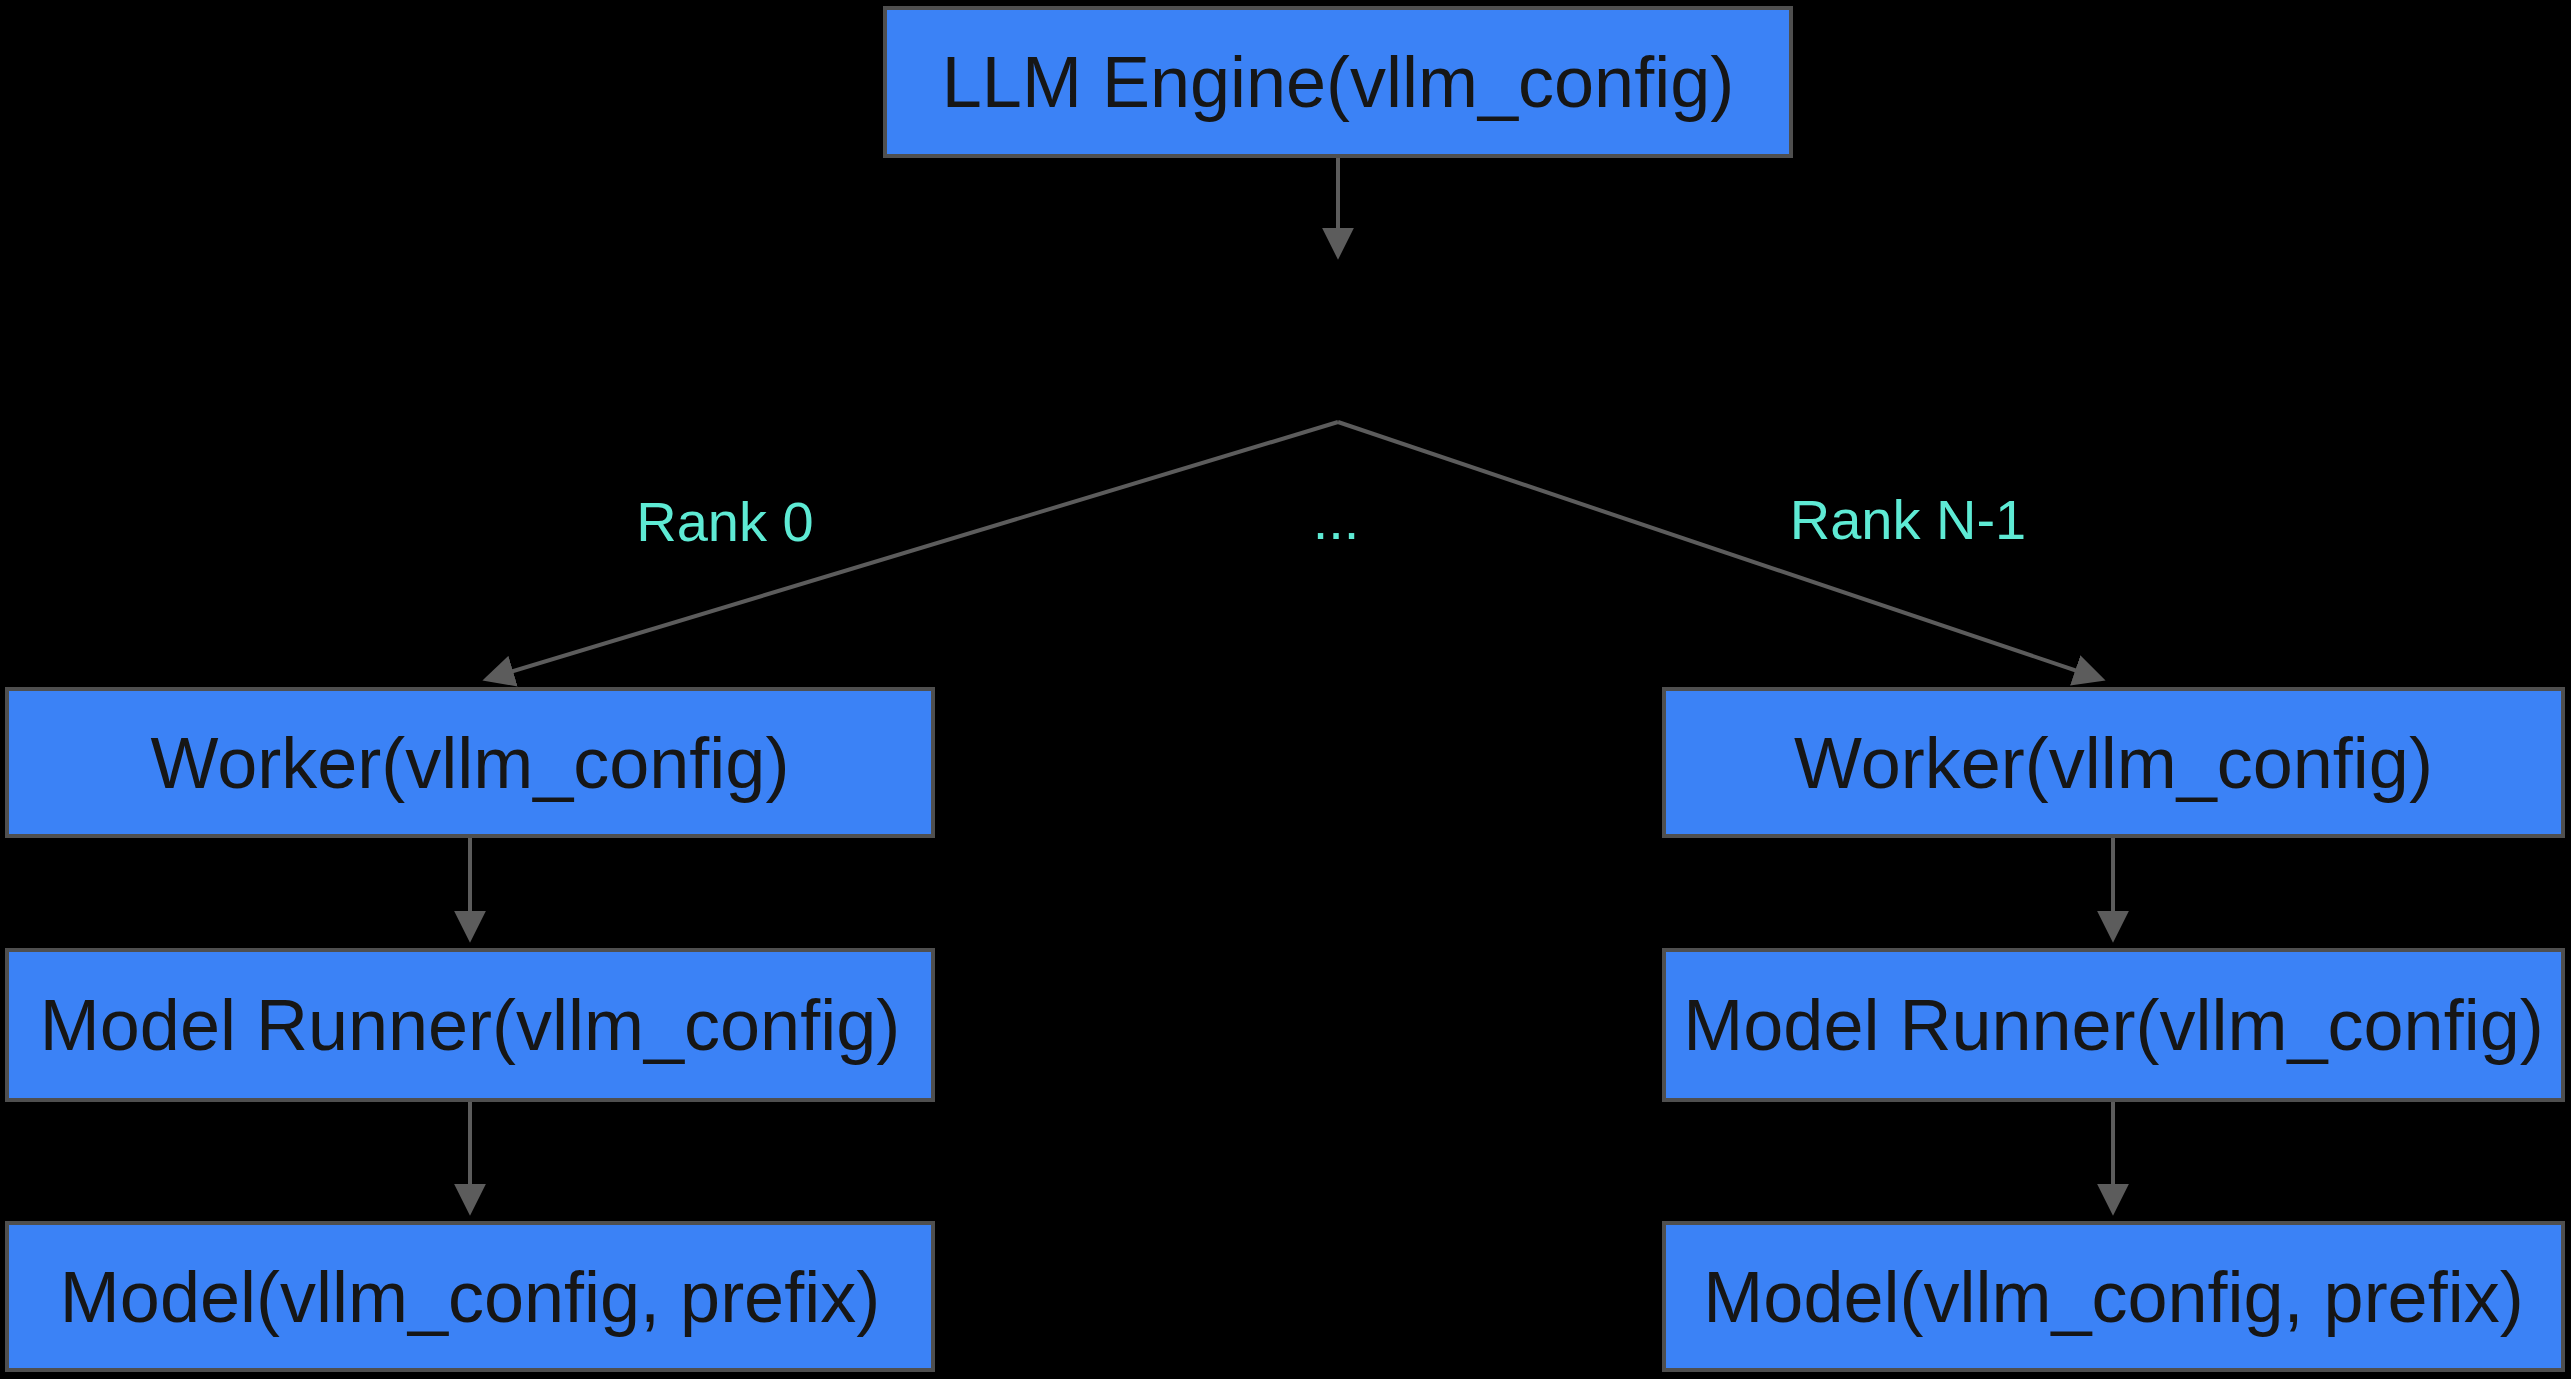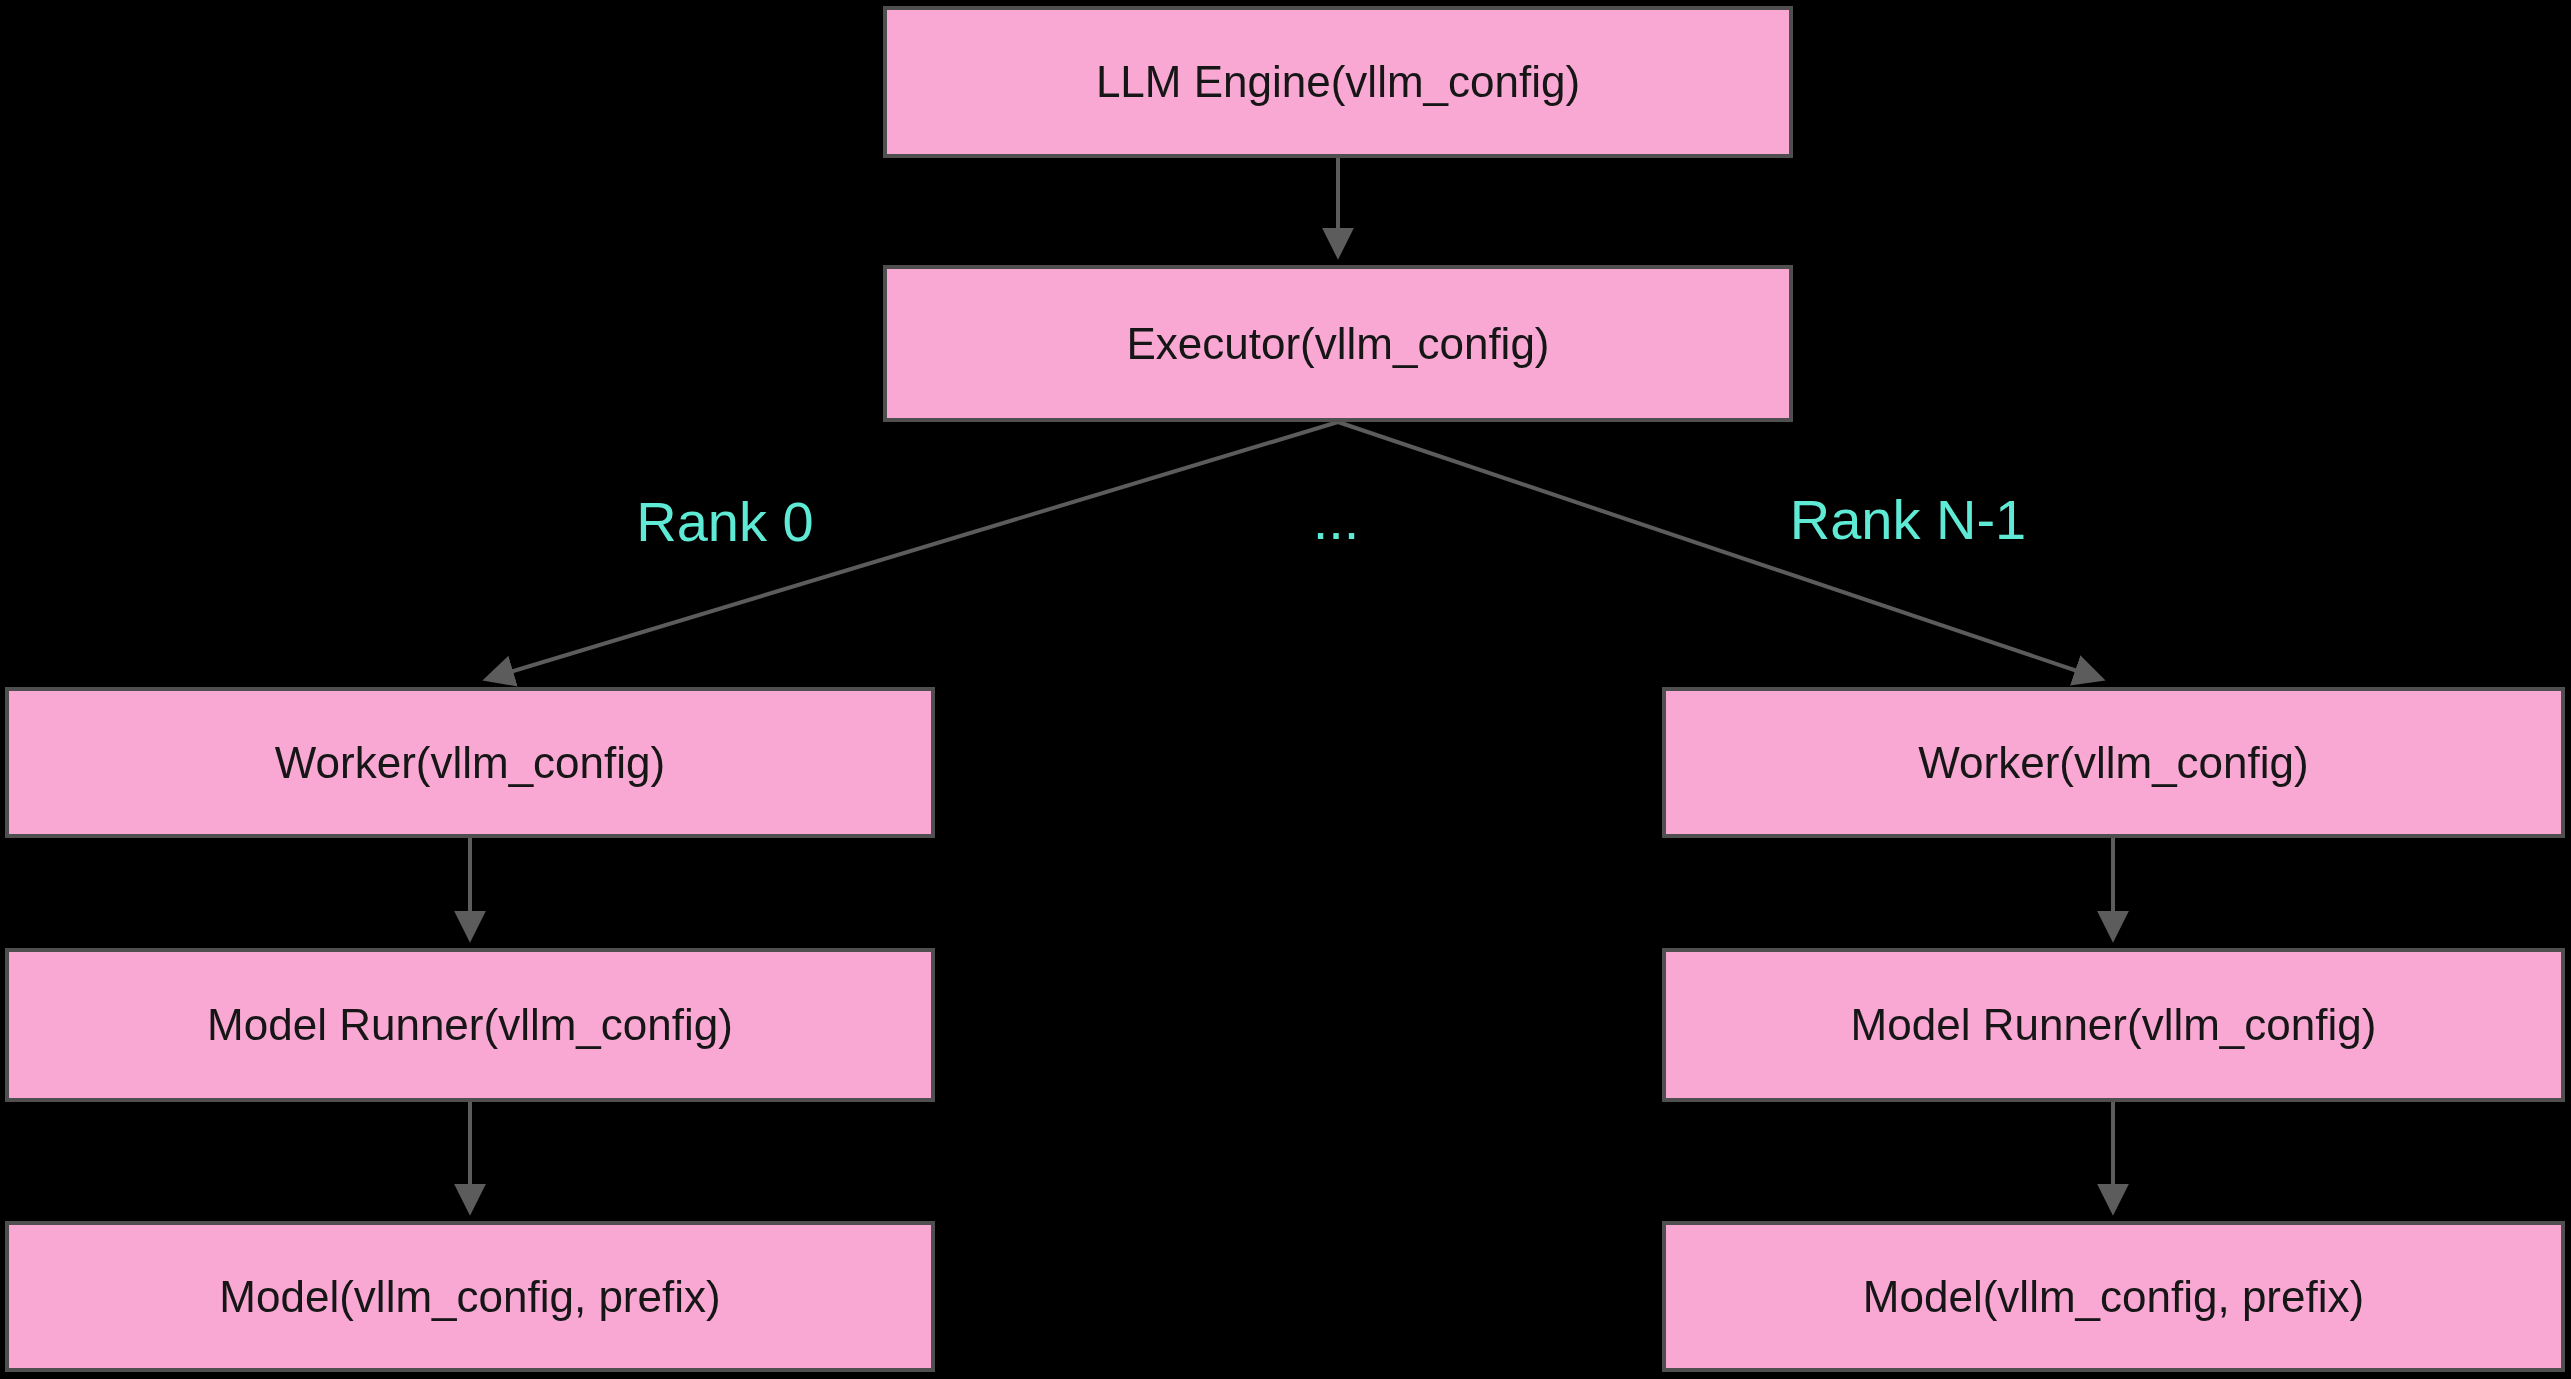--- a/index.html
+++ b/index.html
@@ -23,28 +23,28 @@
     width: 2571px;
     height: 1379px;
   }
   #edges line {
     stroke: #5c5c5c;
     stroke-width: 4;
   }
   
   .node {
     position: absolute;
-    background: #f9a8d4;
+    background: #3b82f6;
     border: 4px solid #4f4f4f;
     box-sizing: border-box;
     display: flex;
     align-items: center;
     justify-content: center;
     color: #161616;
-    font-size: 44px;
+    font-size: 72px;
     line-height: 1;
     white-space: nowrap;
   }
   .node-llm-engine       { left: 883px;  top: 6px;    width: 910px; height: 152px; }
   .node-executor         { left: 883px;  top: 265px;  width: 910px; height: 157px; }
   .node-worker-left      { left: 5px;    top: 687px;  width: 930px; height: 151px; }
   .node-model-runner-left{ left: 5px;    top: 948px;  width: 930px; height: 154px; }
   .node-model-left       { left: 5px;    top: 1221px; width: 930px; height: 151px; }
   .node-worker-right     { left: 1662px; top: 687px;  width: 903px; height: 151px; }
   .node-model-runner-right{ left: 1662px; top: 948px; width: 903px; height: 154px; }
@@ -81,23 +81,20 @@
     <line x1="470" y1="838" x2="470" y2="938" marker-end="url(#arrowhead)"></line>
     <line x1="470" y1="1102" x2="470" y2="1211" marker-end="url(#arrowhead)"></line>
     <line x1="2113" y1="838" x2="2113" y2="938" marker-end="url(#arrowhead)"></line>
     <line x1="2113" y1="1102" x2="2113" y2="1211" marker-end="url(#arrowhead)"></line>
   </svg>
 
   <div class="node node-llm-engine">
     <span>LLM Engine(vllm_config)</span>
   </div>
 
-  <div class="node node-executor">
-    <span>Executor(vllm_config)</span>
-  </div>
 
   <div class="edge-label label-rank-0">Rank 0</div>
   <div class="edge-label label-ellipsis">...</div>
   <div class="edge-label label-rank-n-1">Rank N-1</div>
 
   <div class="node node-worker-left">
     <span>Worker(vllm_config)</span>
   </div>
 
   <div class="node node-model-runner-left">

